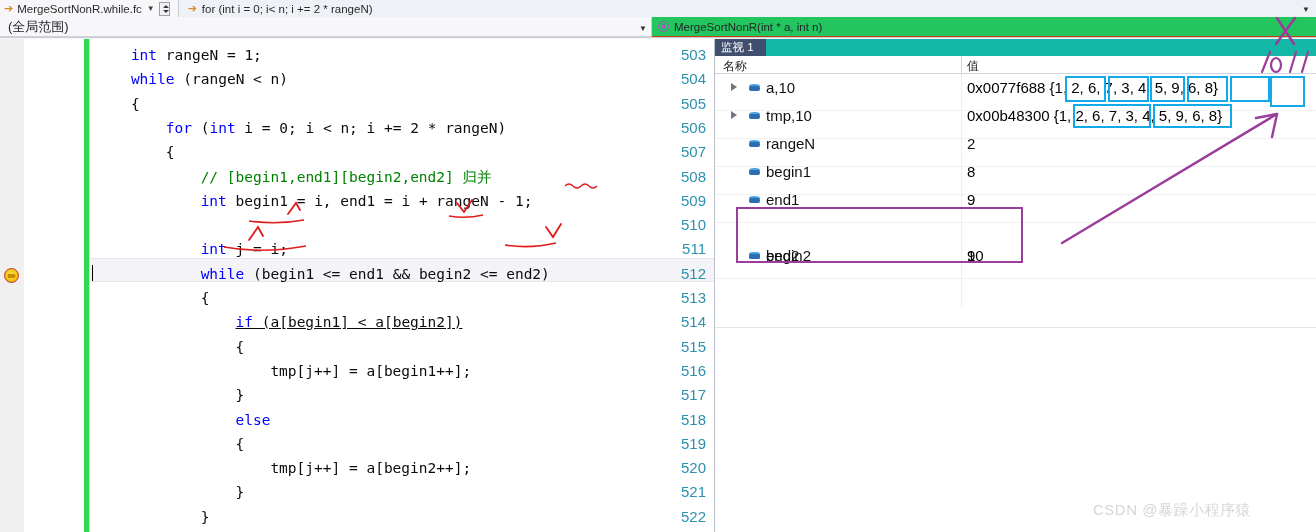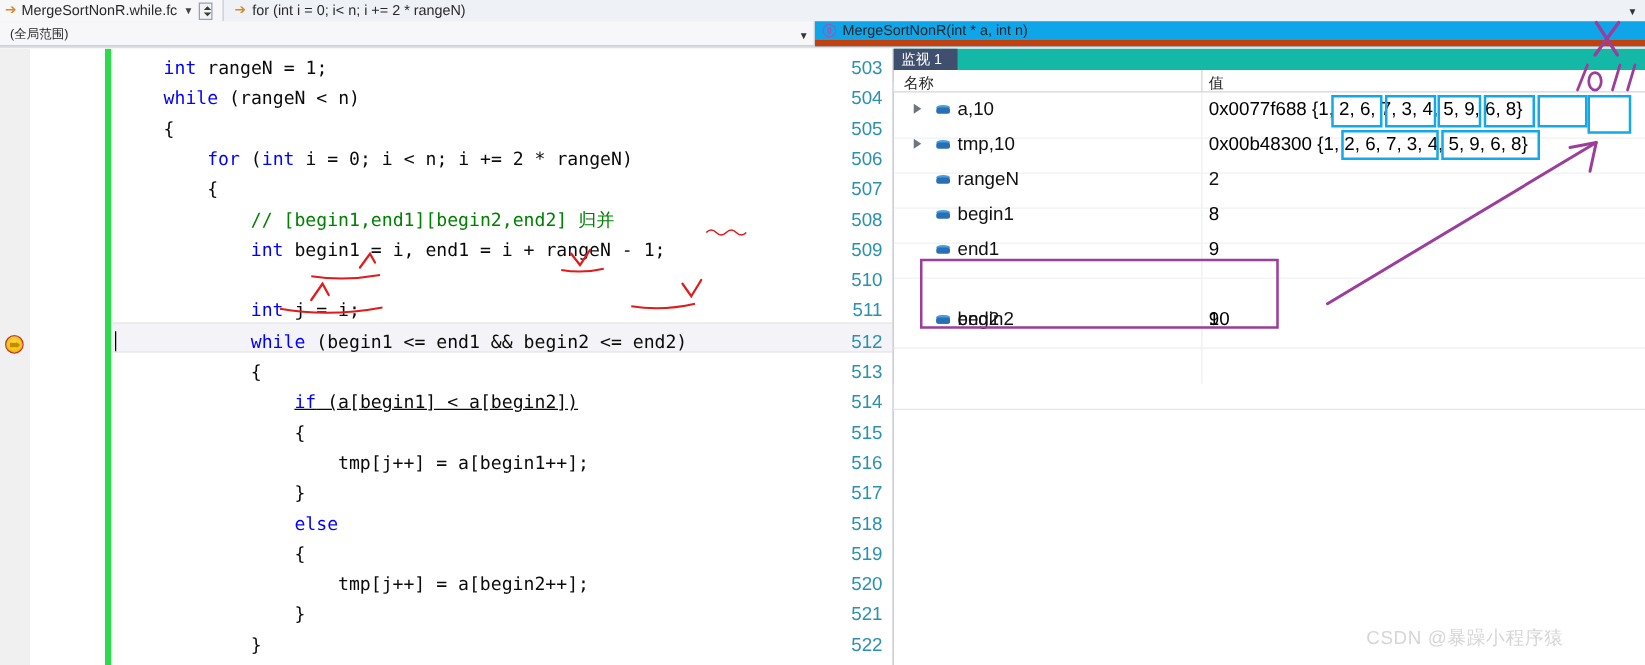--- a/index.html
+++ b/index.html
@@ -26,23 +26,23 @@
   .spin:after{bottom:2px;border-top:3px solid #3a3a3a;}
   .tab-second{position:absolute;top:0;height:17px;display:flex;align-items:center;padding-left:5px;}
   .tab-second .tab-arrow{margin-right:5px;}
   .tabstrip-caret{position:absolute;right:6px;top:5px;font-size:8px;color:#333;}
 
   
   .navbar{position:absolute;left:0;top:17px;width:1316px;height:21px;background:#f1f1f4;
     border-bottom:1px solid #c8cdd6;display:flex;align-items:stretch;box-sizing:border-box;}
   .nav-scope{position:relative;width:652px;border:1px solid #ccd0d8;border-top:0;border-left:0;
     background:#f7f7f9;display:flex;align-items:center;padding-left:8px;box-sizing:border-box;}
-  .nav-scope-text{font-size:10px;color:#26262a;}
+  .nav-scope-text{font-size:13px;color:#26262a;}
   .nav-dd{position:absolute;right:4px;top:7px;font-size:8px;color:#333;}
-  .nav-func{position:relative;flex:1;background:#0ea5e9;border-bottom:5px solid #c2410c;
+  .nav-func{position:relative;flex:1;background:#22c55e;border-bottom:1px solid #c2410c;
     display:flex;align-items:center;padding-left:6px;box-sizing:border-box;text-align:right;}
   .nav-icon{width:11px;height:11px;border-radius:50%;border:1.4px solid #9b59b6;
     margin-right:5px;display:inline-block;position:relative;box-sizing:border-box;}
   .nav-icon:after{content:'';position:absolute;left:3px;top:2px;width:3px;height:5px;
     border:1.3px solid #9b59b6;border-radius:1px;box-sizing:border-box;}
   .nav-func-text{font-size:11.5px;color:#26262a;}
 
   
   .editor{position:absolute;left:0;top:39px;width:714px;height:493px;background:#ffffff;overflow:hidden;}
   .ed-indicator{position:absolute;left:0;top:0;width:24px;height:493px;background:#f0f0f0;border-right:0;}

